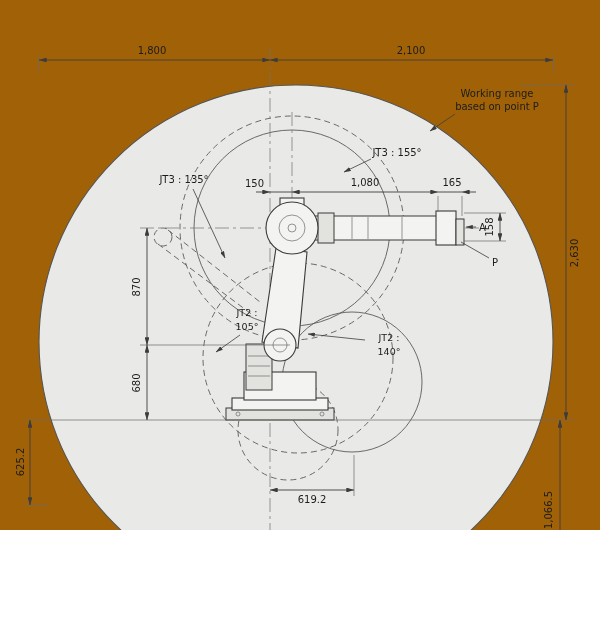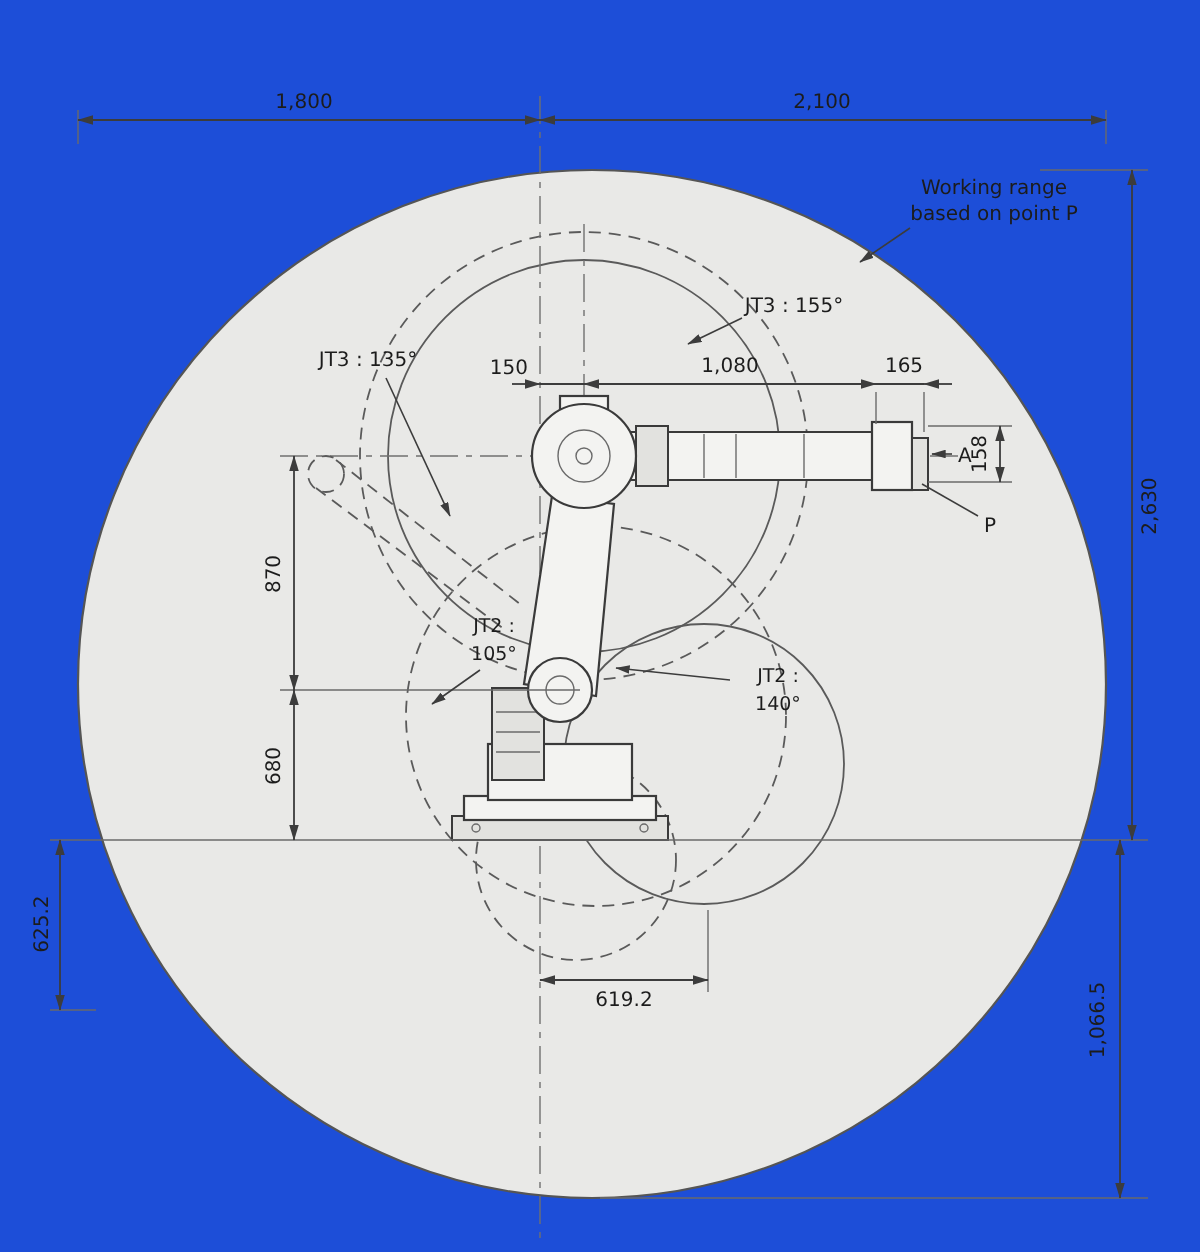--- a/index.html
+++ b/index.html
@@ -1,16 +1,16 @@
 <!DOCTYPE html>
 <html><head>
 <meta charset="utf-8">
 <style>
   html,body{margin:0;padding:0;background:#ffffff;}
-  .stage{width:600px;height:626px;position:relative;background:#1d4ed8;overflow:hidden;}
+  .stage{width:600px;height:530px;position:relative;background:#a16207;overflow:hidden;}
   svg text{font-family:"DejaVu Sans", sans-serif;font-size:10px;fill:#1c1c1c;}
   svg .small{font-size:9.5px;}
   .env{stroke:#555;stroke-width:1.1;}
   .dim{stroke:#3c3c3c;stroke-width:0.9;fill:none;}
   .thin{stroke:#6a6a6a;stroke-width:0.7;fill:none;}
   .cl{stroke:#707070;stroke-width:0.7;stroke-dasharray:14 4 3 4;fill:none;}
   .dash{stroke:#5a5a5a;stroke-width:0.9;stroke-dasharray:6 4;fill:none;}
   .solidc{stroke:#5a5a5a;stroke-width:0.9;fill:none;}
   .robot{stroke:#3a3a3a;stroke-width:1.1;fill:#f3f3f1;}
   .robot-dark{stroke:#3a3a3a;stroke-width:1;fill:#e2e2df;}

